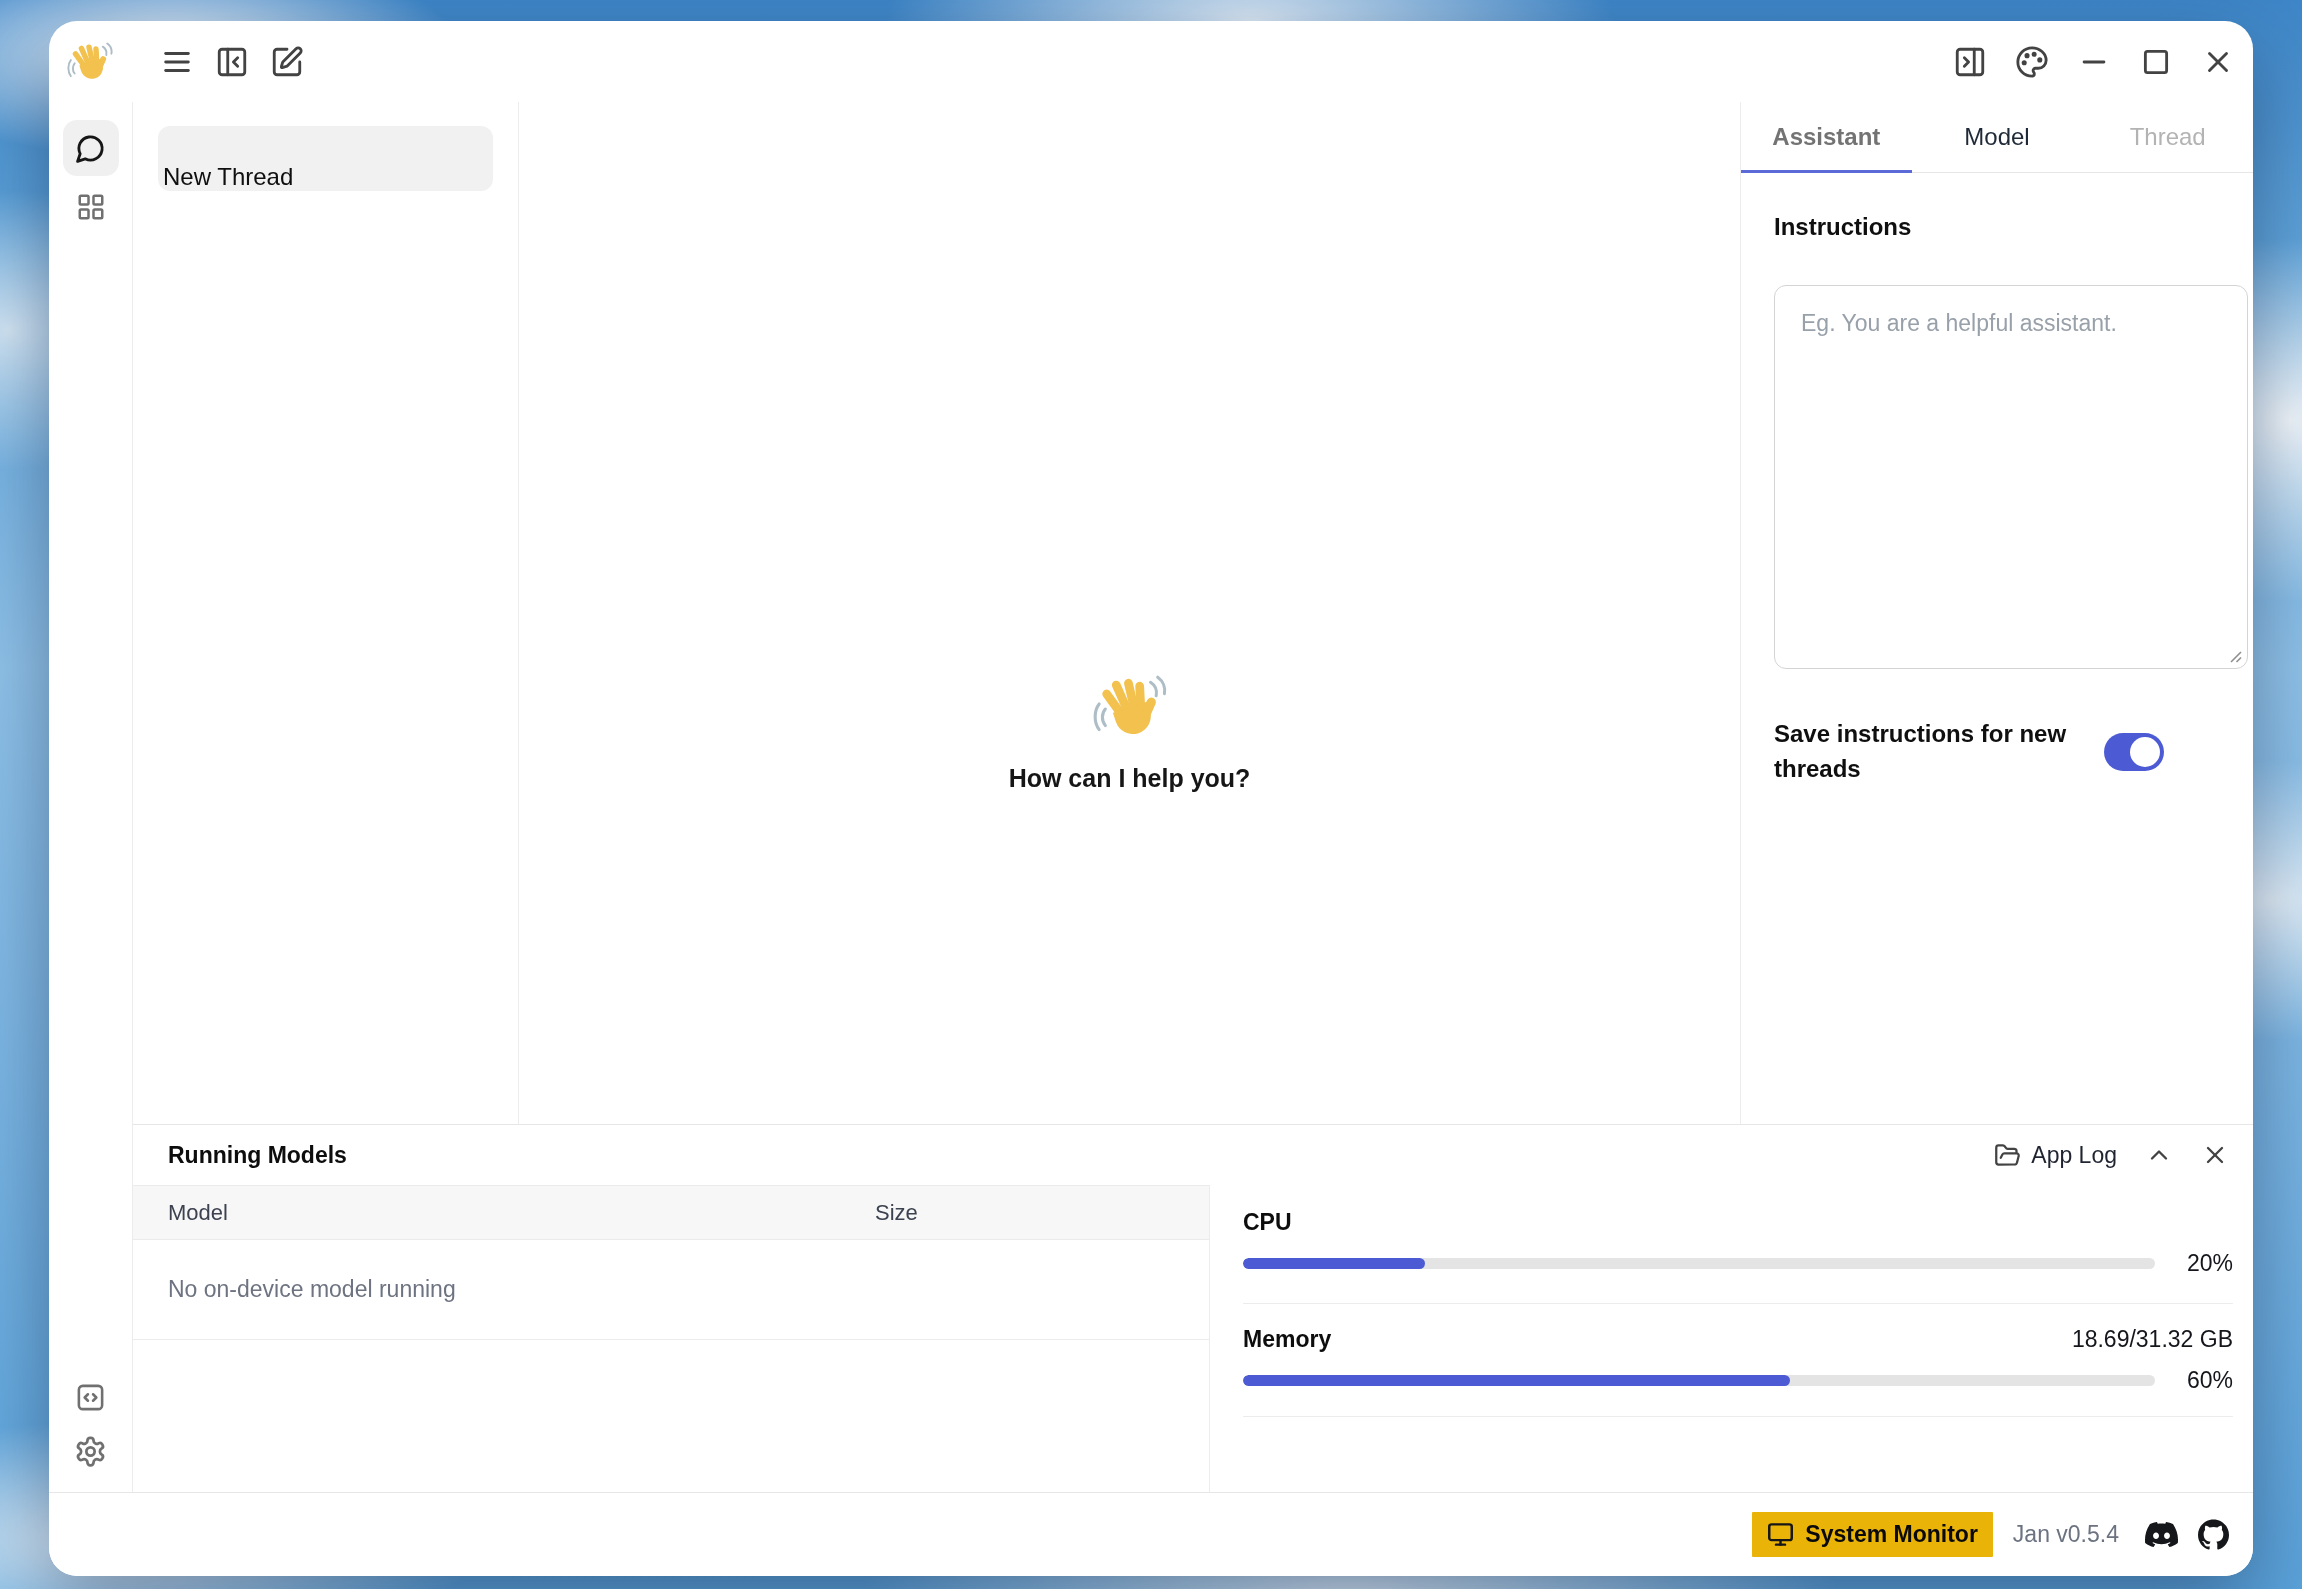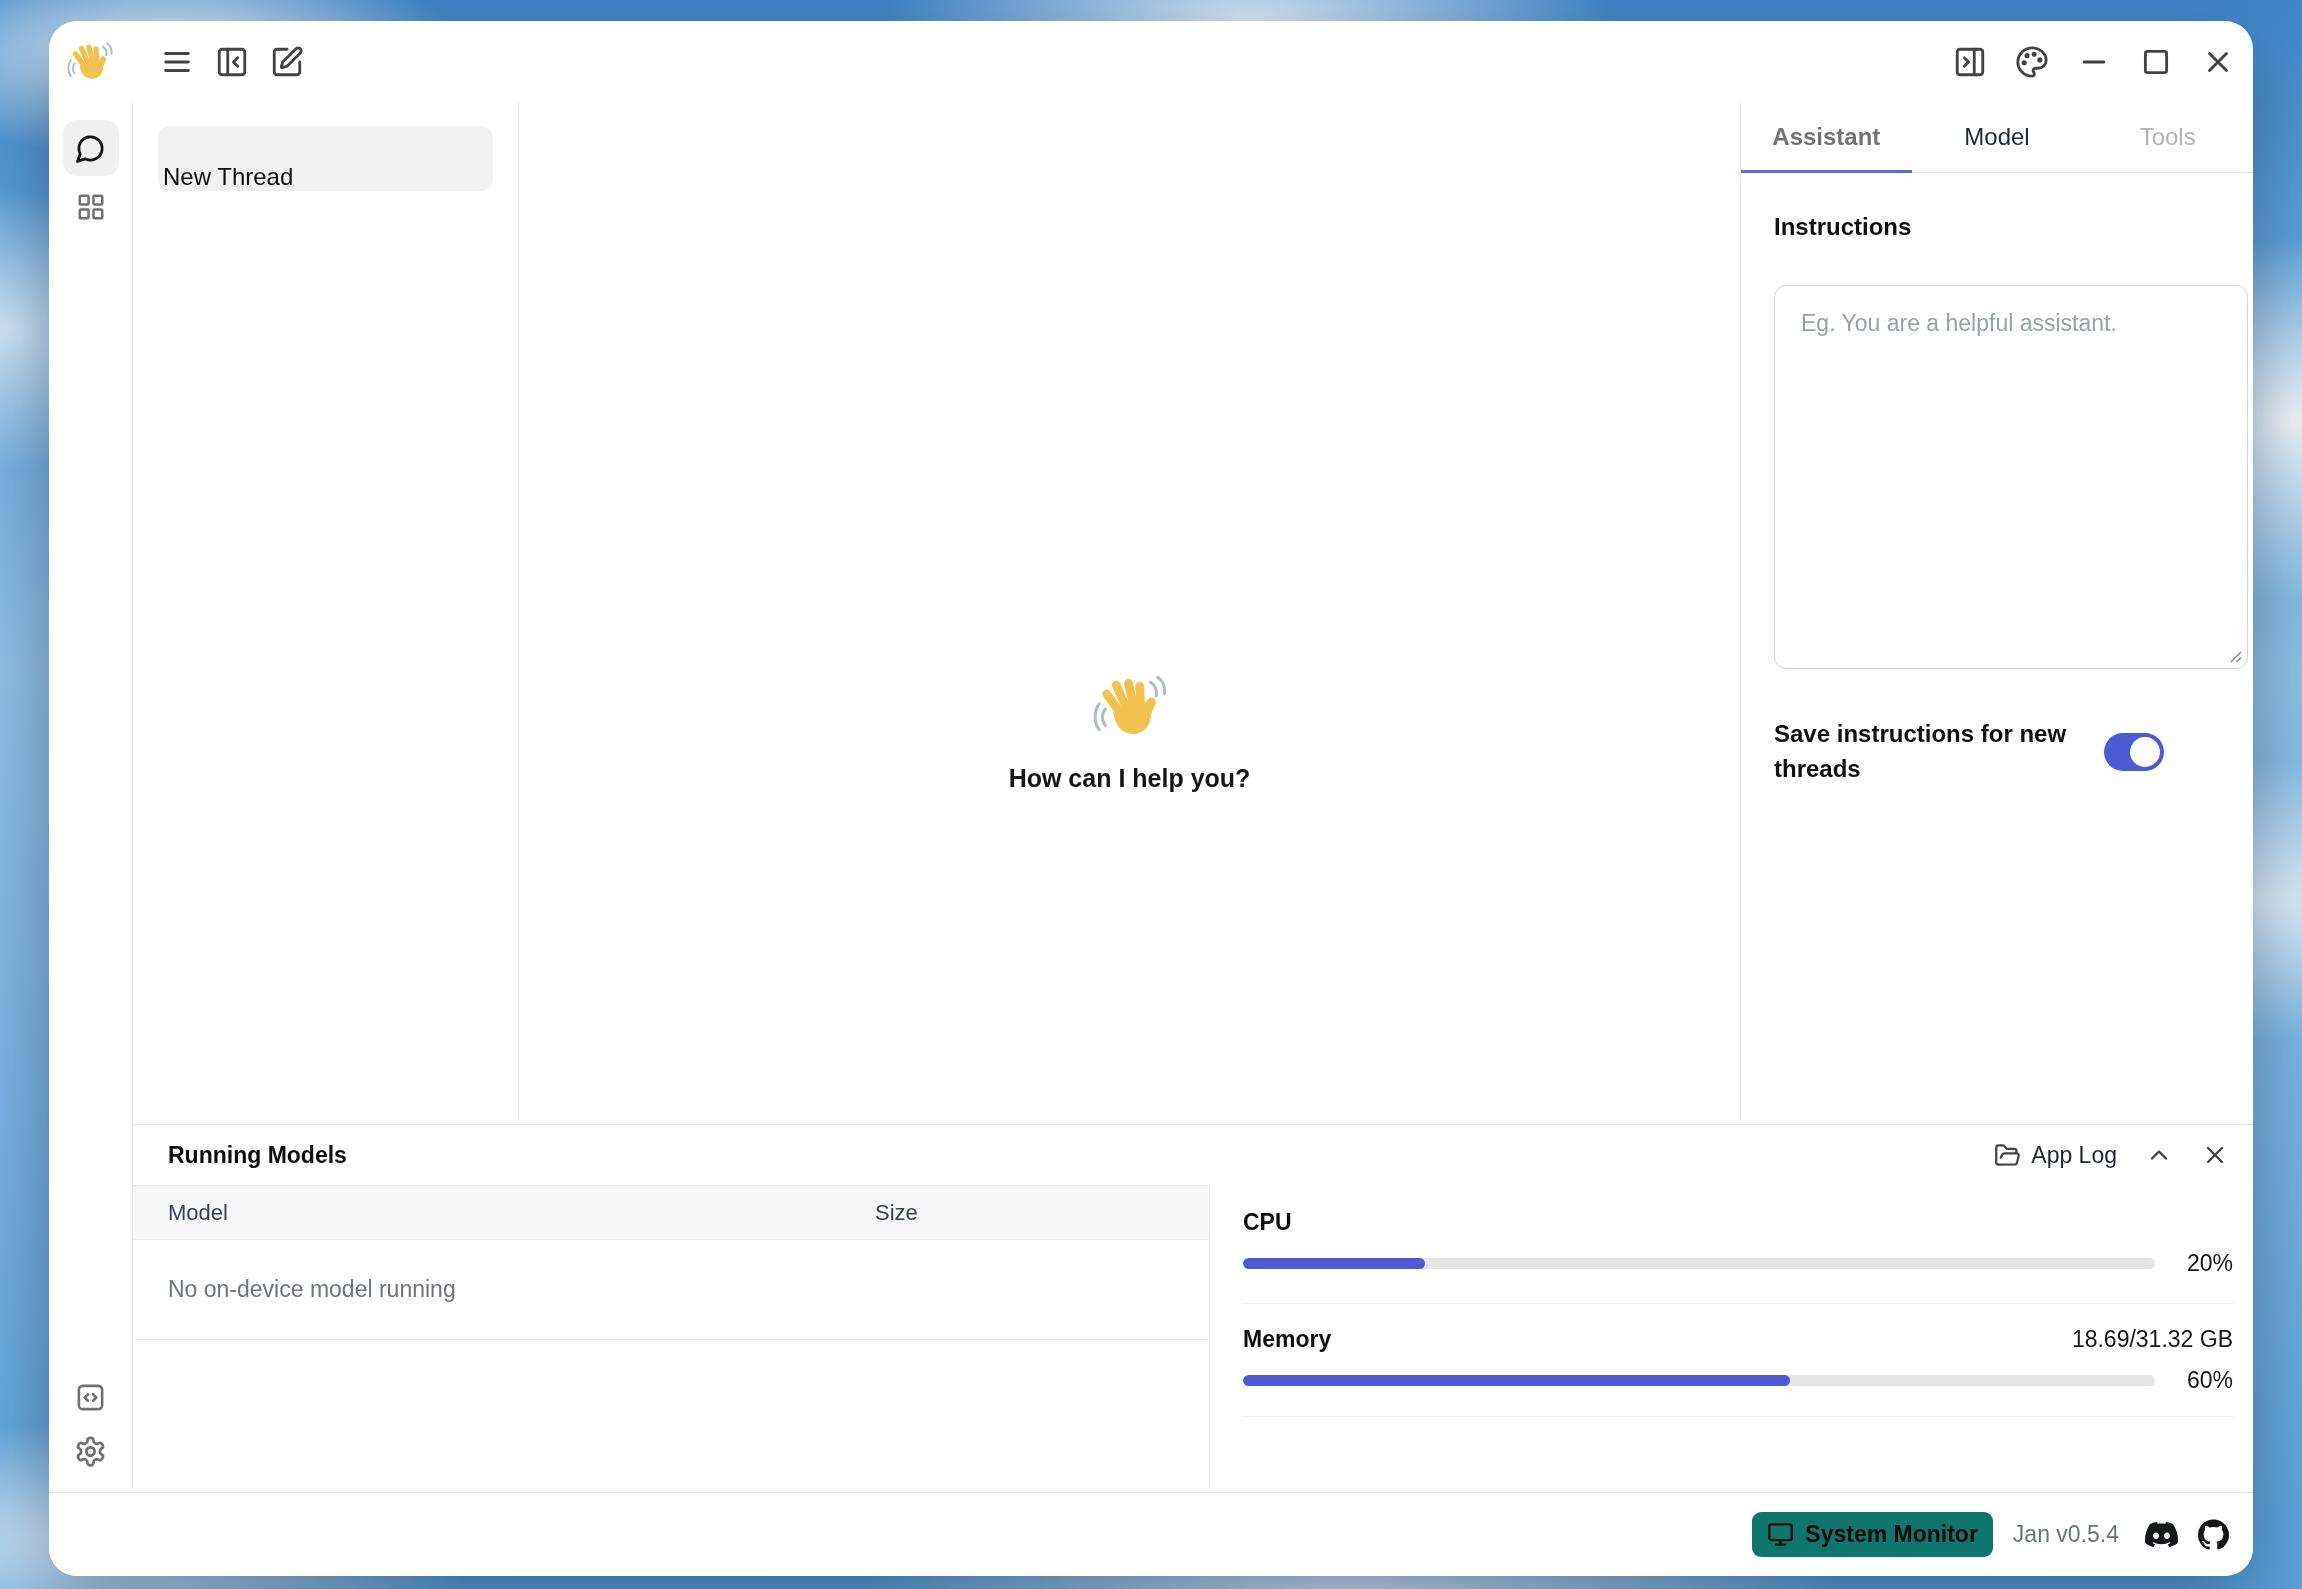--- a/index.html
+++ b/index.html
@@ -123,21 +123,21 @@
   .mem-top{display:flex;align-items:flex-end;justify-content:space-between;margin-top:22px;}
   .mem-usage{font-size:23px;color:#14161c;}
   .cpu-block{padding-top:24px;}
   
   .statusbar{
     position:absolute;left:0;top:1471px;width:2204px;height:84px;
     border-top:1px solid var(--border2);
     display:flex;align-items:center;justify-content:flex-end;gap:20px;
     padding-right:24px;background:#fff;
   }
-  .sysmon{display:flex;align-items:center;gap:11px;background:#0f766e;border-radius:9px;padding:9px 15px;}
+  .sysmon{display:flex;align-items:center;gap:11px;background:#eab308;border-radius:1px;padding:9px 15px;}
   .sysmon span{font-size:23px;font-weight:600;color:#0a0a0a;}
   .version{font-size:23px;color:#6b7280;}
   .brand{display:flex;align-items:center;gap:20px;margin-left:6px;}
 </style>
 </head>
 <body>
 
 <div class="desktop"></div>
 
 <div class="window">
@@ -256,21 +256,21 @@
         </g>
       </svg>
       <div class="greet">How can I help you?</div>
     </div>
   </div>
 
   <div class="rightpanel">
     <div class="tabs">
       <div class="tab active clickable">Assistant</div>
       <div class="tab clickable">Model</div>
-      <div class="tab disabled">Tools</div>
+      <div class="tab disabled">Thread</div>
     </div>
     <div class="rp-body">
       <div class="rp-heading">Instructions</div>
       <div class="ta-wrap">
         <textarea placeholder="Eg. You are a helpful assistant." style=""></textarea>
         <svg class="ta-resize" width="16" height="16" viewBox="0 0 16 16">
           <path d="M14 4 4 14" stroke="#8f8f8f" stroke-width="1.6"></path>
           <path d="M14 9.5 9.5 14" stroke="#8f8f8f" stroke-width="1.6"></path>
         </svg>
       </div>

